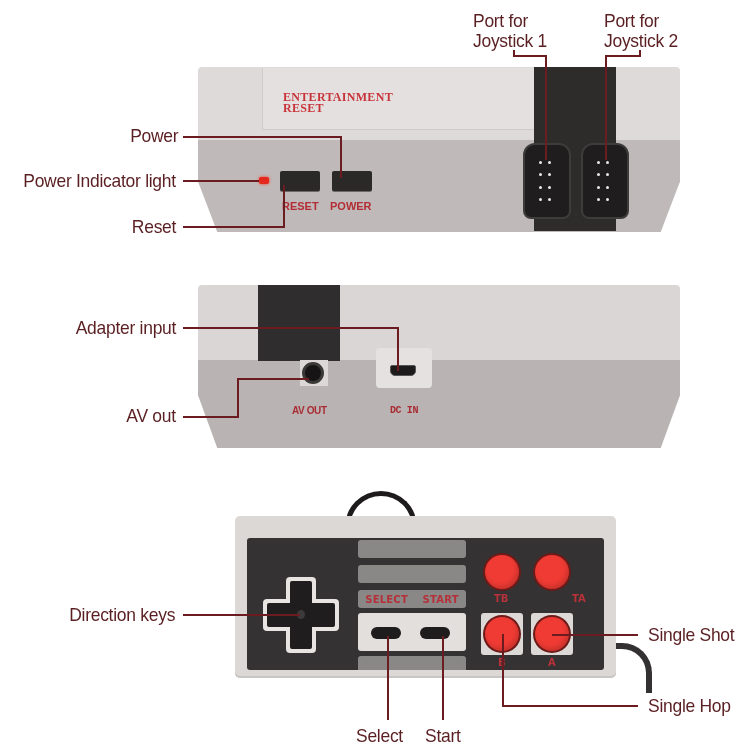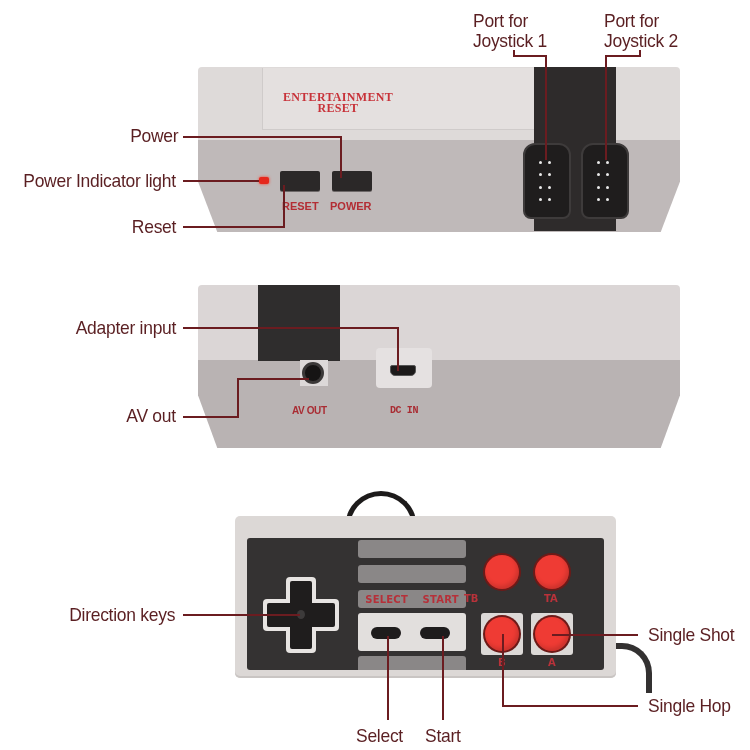--- a/index.html
+++ b/index.html
@@ -10,21 +10,21 @@
   .callout.r { transform-origin: right top; text-align: right; }
   .line { position: absolute; background: #6b1c20; }
   .h { height: 2px; }
   .v { width: 2px; }
 
   
   .c1-top { left: 198px; top: 67px; width: 482px; height: 74px; background: #dedad9; border-radius: 4px 4px 0 0; }
   .c1-label-panel { left: 262px; top: 68px; width: 275px; height: 62px; background: #e4e0df; border: 1px solid #cfcbca; border-top: none; }
   .c1-bottom { left: 198px; top: 140px; width: 482px; height: 92px; background: #bfb9b9;
     clip-path: polygon(0 0, 100% 0, 100% 45%, 96% 100%, 4% 100%, 0 45%); }
-  .brand-text { color: #c8333a; font-family: "Liberation Serif", serif; font-weight: bold; font-size: 12px; line-height: 11px; text-align: center; letter-spacing: 0.3px; }
+  .brand-text { color: #c8333a; font-family: "Liberation Serif", serif; font-weight: bold; font-size: 12px; line-height: 11px; letter-spacing: 0.3px; }
   .ctrl-port-band { left: 534px; top: 67px; width: 82px; height: 164px; background: #2e2b2b; }
   .port-plug { width: 48px; height: 76px; background: #1f1d1d; border: 2px solid #3e3b3b; border-radius: 12px 12px 8px 8px; }
   .port-pins { position: absolute; left: 14px; top: 16px; width: 18px; height: 44px; display: grid; grid-template-columns: 1fr 1fr; grid-row-gap: 5px; }
   .pin { width: 3px; height: 3px; background: #e9e9e9; border-radius: 50%; }
   .console-btn { width: 40px; height: 20px; background: #2b2828; border-radius: 2px; box-shadow: 0 1px 0 #6e6969; }
   .console-btn-label { color: #b32d34; font-size: 11px; font-weight: bold; font-family: "Liberation Sans", sans-serif; }
   .led { width: 10px; height: 7px; background: #e5281d; border-radius: 2px; box-shadow: 0 0 3px #ff3a2a; }
 
   
   .c2-top { left: 198px; top: 285px; width: 482px; height: 76px; background: #dbd6d6; border-radius: 4px 4px 0 0; }
@@ -159,22 +159,22 @@
   <span>SELECT</span>
   <span>START</span>
 </div>
 <div class="abs sel-panel"></div>
 <div class="abs pill" style="left:371px; top:627px;"></div>
 <div class="abs pill" style="left:420px; top:627px;"></div>
 <div class="abs stripe" style="top:656px; height:14px; border-radius:3px 3px 0 0;"></div>
 
 <div class="abs red-btn" style="left:485px; top:555px;"></div>
 <div class="abs red-btn" style="left:535px; top:555px;"></div>
-<div class="abs btn-letter" style="left:464px; top:593px;">TB</div>
-<div class="abs btn-letter" style="left:544px; top:593px;">TA</div>
+<div class="abs btn-letter" style="left:494px; top:593px;">TB</div>
+<div class="abs btn-letter" style="left:572px; top:593px;">TA</div>
 
 <div class="abs btn-sq" style="left:481px; top:613px;"></div>
 <div class="abs btn-sq" style="left:531px; top:613px;"></div>
 <div class="abs red-btn" style="left:485px; top:617px;"></div>
 <div class="abs red-btn" style="left:535px; top:617px;"></div>
 <div class="abs btn-letter" style="left:498px; top:657px;">B</div>
 <div class="abs btn-letter" style="left:548px; top:657px;">A</div>
 
 <div class="callout r" style="right:575px; top:605px;">Direction keys</div>
 <div class="line h" style="left:183px; top:614px; width:117px;"></div>

